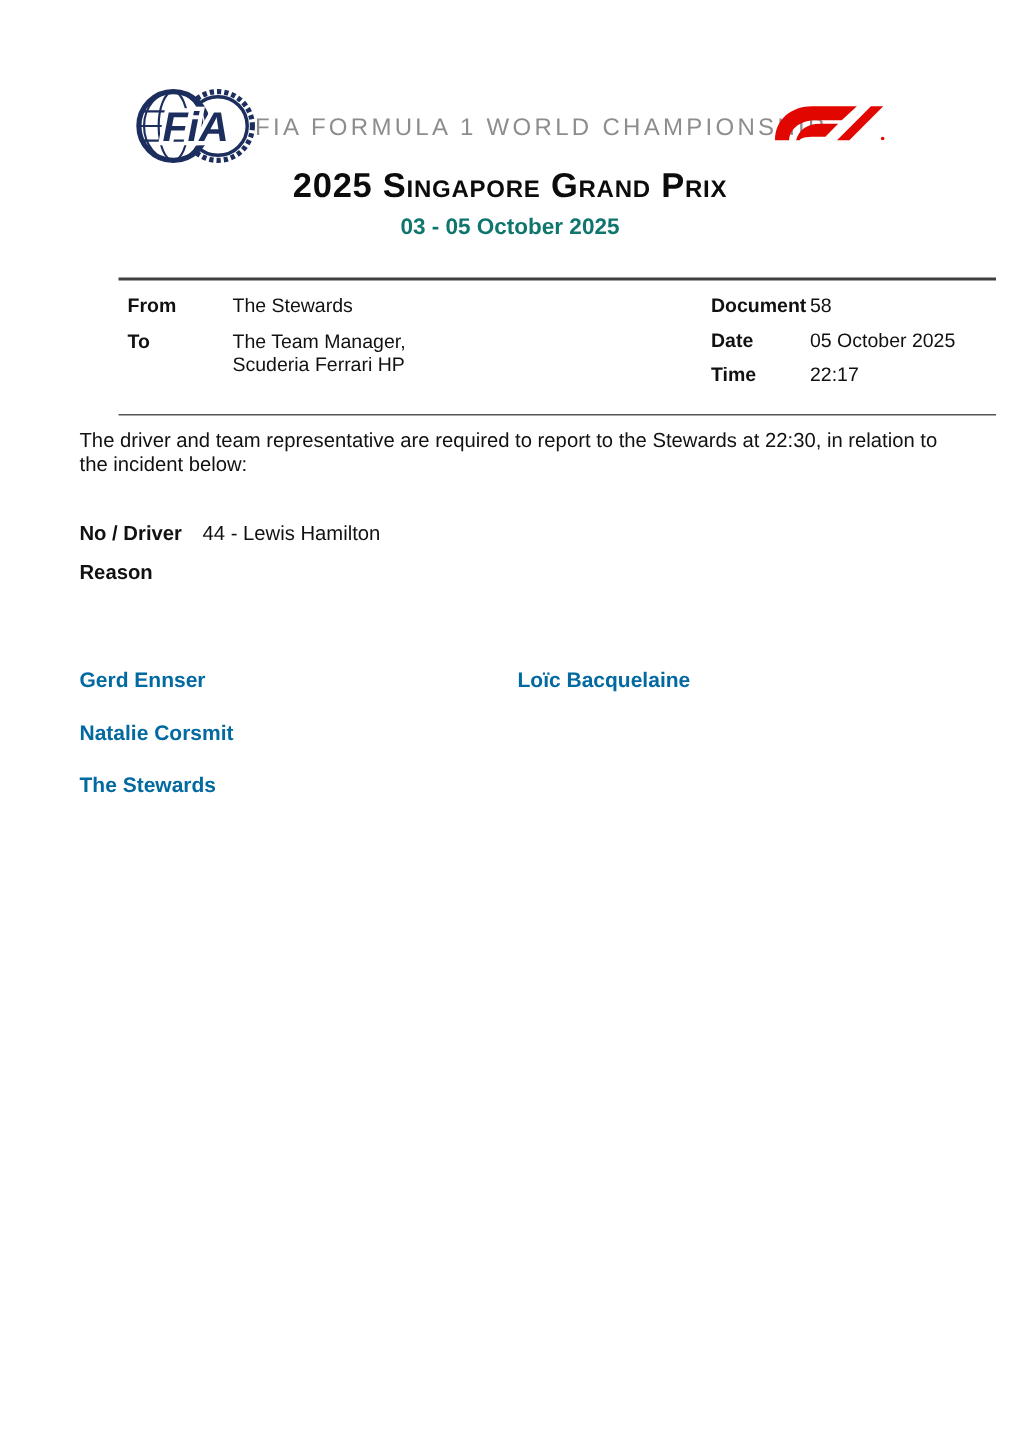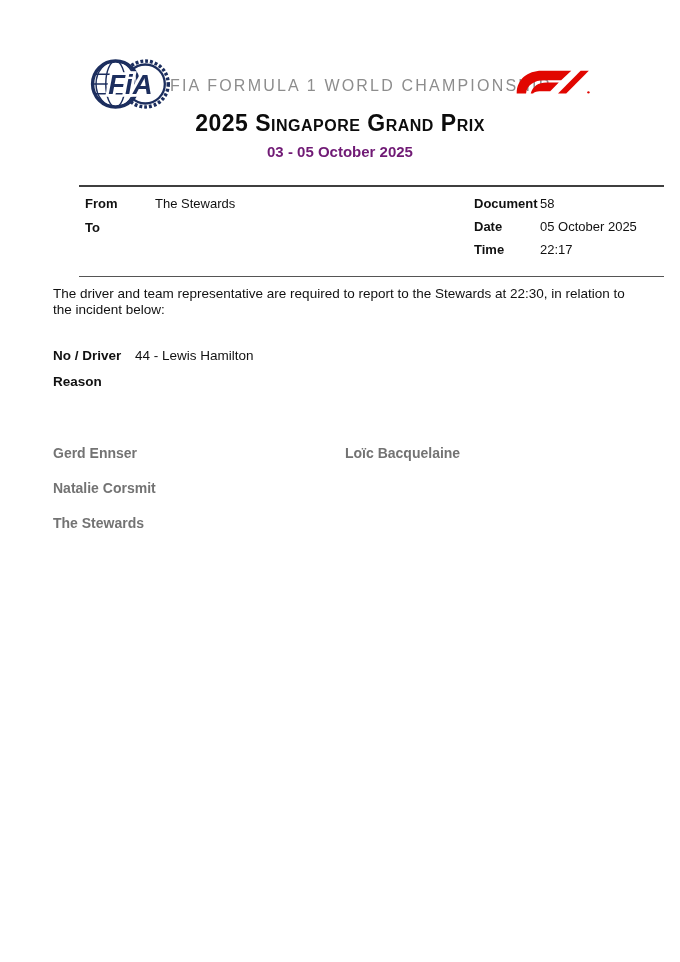--- a/index.html
+++ b/index.html
@@ -46,21 +46,21 @@
     font-variant: small-caps;
     letter-spacing: 0.5px;
     color: #0c0c0c;
   }
   .event-dates {
     position: absolute;
     top: 143px; left: 0; width: 100%;
     text-align: center;
     font-size: 15px;
     font-weight: bold;
-    color: #701a75;
+    color: #0f766e;
   }
 
   
   .meta-block {
     position: absolute;
     top: 185px; left: 47px; width: 585px;
     border-top: 2px solid #3f3f3f;
     border-bottom: 1.5px solid #555;
     padding: 9px 0 18px 0;
     display: flex;
@@ -107,21 +107,21 @@
   
   .signatures {
     position: absolute;
     top: 446px; left: 53px; width: 572px;
     display: grid;
     grid-template-columns: 292px 1fr;
     row-gap: 21px;
     font-size: 14px;
     font-weight: bold;
     line-height: 14px;
-    color: #737373;
+    color: #0369a1;
   }
 </style>
 </head>
 <body>
 
 <div class="page">
 
   <div class="fia-logo">
     <svg viewBox="0 0 150 100" width="86" height="58" aria-hidden="true">
 
@@ -151,20 +151,24 @@
   </div>
 
   <div class="event-title">2025 Singapore Grand Prix</div>
   <div class="event-dates">03 - 05 October 2025</div>
 
   <div class="meta-block">
     <div class="meta-left">
       <div class="meta-label">From</div>
       <div class="meta-value">The Stewards</div>
       <div class="meta-label">To</div>
+      <div class="meta-value">
+        <span>The Team Manager,</span><br>
+        <span>Scuderia Ferrari HP</span>
+      </div>
     </div>
     <div class="meta-right">
       <div class="meta-label">Document</div>
       <div class="meta-value">58</div>
       <div class="meta-label">Date</div>
       <div class="meta-value">05 October 2025</div>
       <div class="meta-label">Time</div>
       <div class="meta-value">22:17</div>
     </div>
   </div>

